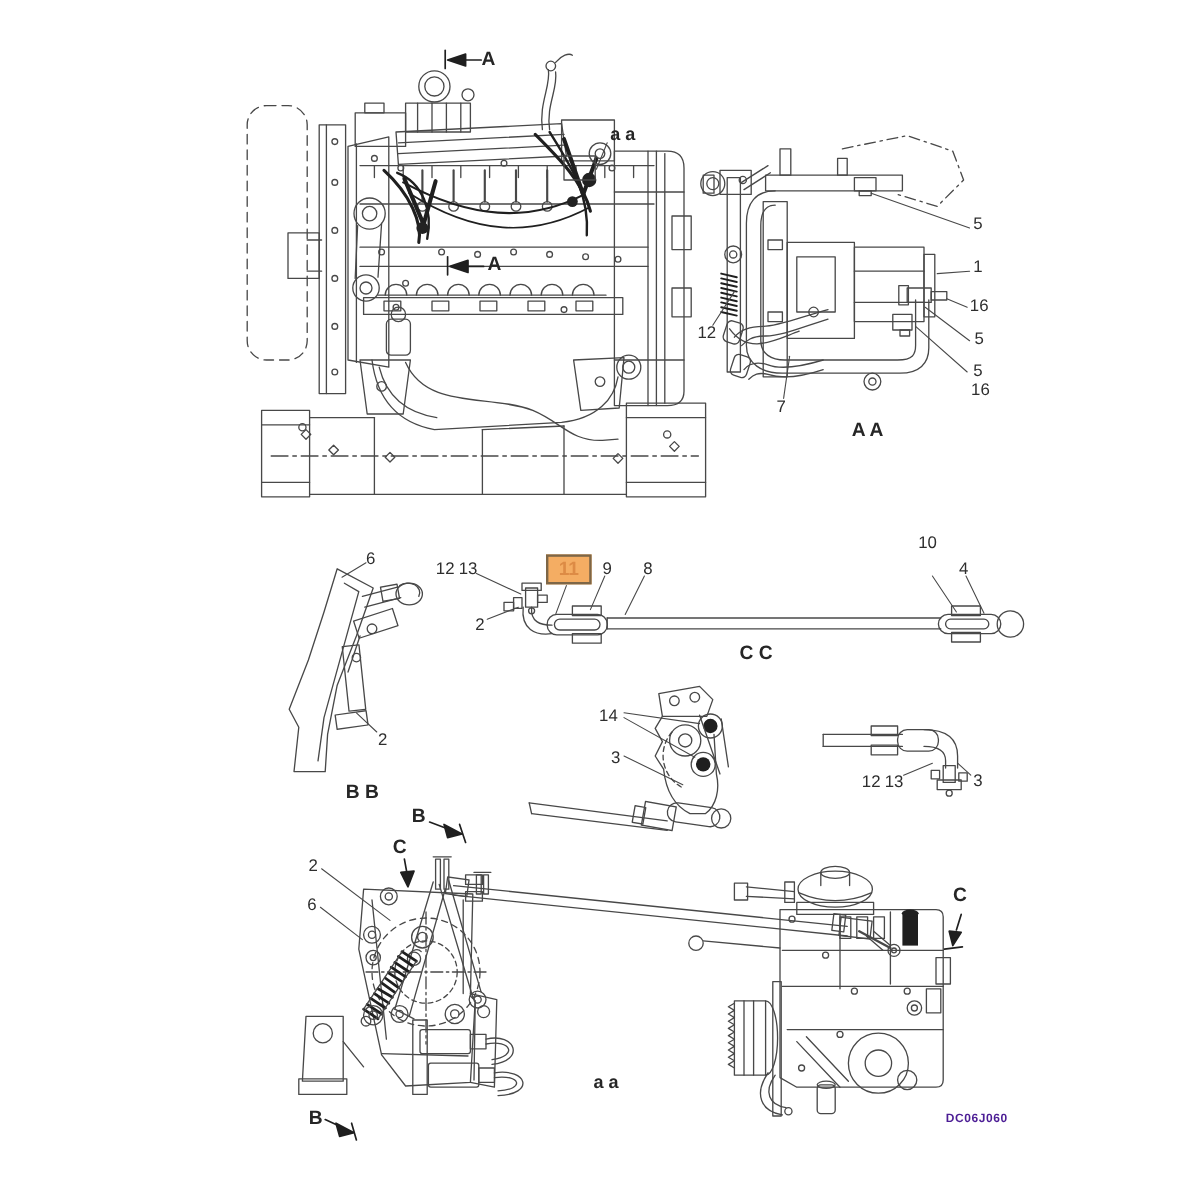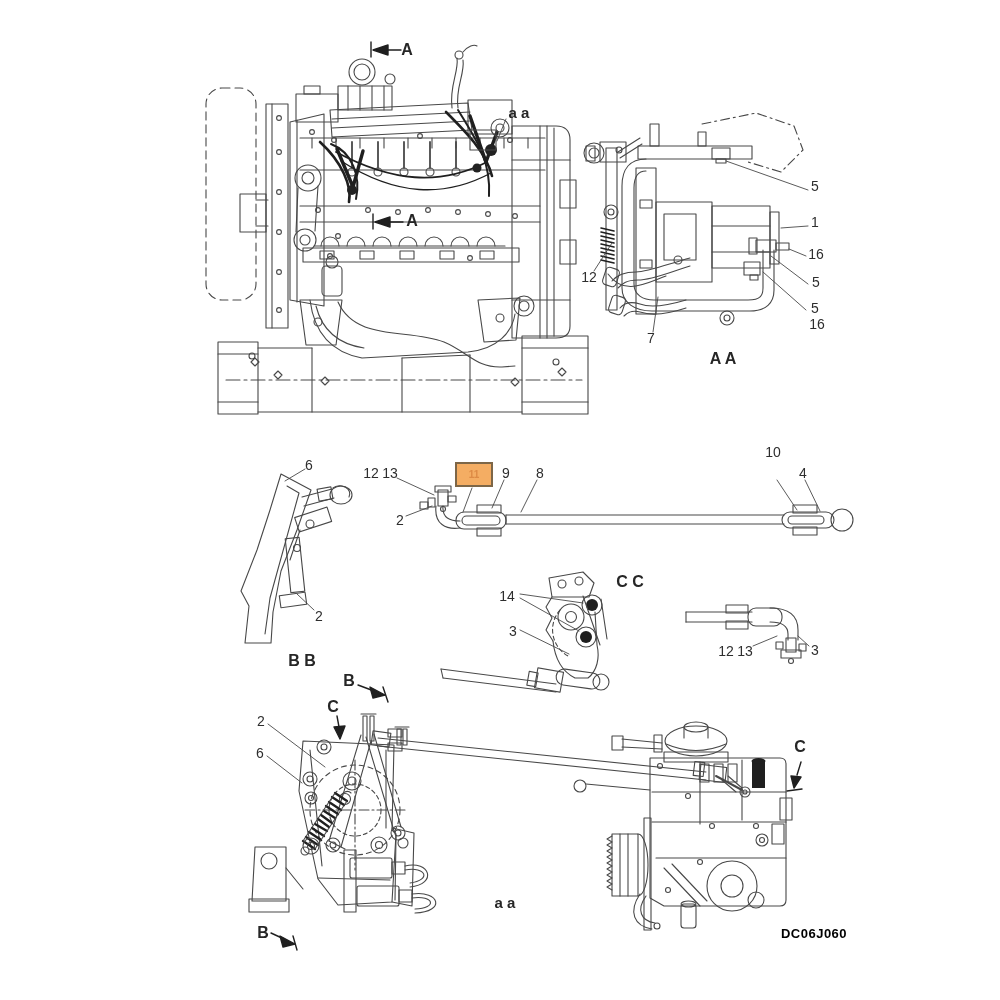--- a/index.html
+++ b/index.html
@@ -8,26 +8,26 @@
     font-family:"Liberation Sans","DejaVu Sans",sans-serif;color:#2e2e2e;overflow:hidden;
   }
   svg.art{position:absolute;left:0;top:0;}
   .lbl{
     position:absolute;transform:translate(-50%,-50%);
     font-size:14px;line-height:1;white-space:nowrap;color:#2e2e2e;
   }
   .viewtitle{font-size:16px;font-weight:bold;color:#262626;}
   .arrowletter{font-size:16px;font-weight:bold;color:#262626;}
   .smallcap{font-size:15px;font-weight:bold;color:#262626;}
-  .code{font-size:13px;font-weight:bold;color:#000000;letter-spacing:0.5px;}
+  .code{font-size:10px;font-weight:bold;color:#4c1d95;letter-spacing:0.5px;}
   .hlbox{
     position:absolute;left:455px;top:462px;width:38px;height:25px;
     display:flex;align-items:center;justify-content:center;
     border:2px solid #7d6647;background:#f4ad63;color:#dd8b45;
-    font-size:10px;font-weight:bold;box-sizing:border-box;transform:none;
+    font-size:16px;font-weight:bold;box-sizing:border-box;transform:none;
   }
 </style>
 </head>
 <body>
 
 <div class="canvas">
 
 <svg class="art" width="1000" height="1000" viewBox="0 0 1000 1000" stroke="#484848" fill="none" stroke-width="1.1" stroke-linecap="round" stroke-linejoin="round">
 
   <g>
@@ -522,21 +522,21 @@
 <span class="lbl" style="left:371px;top:473px">12</span>
 <span class="lbl" style="left:390px;top:473px">13</span>
 <span class="lbl" style="left:400px;top:520px">2</span>
 <div class="hlbox" style="background: rgb(244, 173, 99); border-color: rgb(125, 102, 71); color: rgb(221, 139, 69);">
   <span>11</span>
 </div>
 <span class="lbl" style="left:506px;top:473px">9</span>
 <span class="lbl" style="left:540px;top:473px">8</span>
 <span class="lbl" style="left:773px;top:452px">10</span>
 <span class="lbl" style="left:803px;top:473px">4</span>
-<span class="lbl viewtitle" style="left:630px;top:582px">C C</span>
+<span class="lbl viewtitle" style="left:630px;top:545px">C C</span>
 
 <span class="lbl" style="left:507px;top:596px">14</span>
 <span class="lbl" style="left:513px;top:631px">3</span>
 
 <span class="lbl" style="left:726px;top:651px">12</span>
 <span class="lbl" style="left:745px;top:651px">13</span>
 <span class="lbl" style="left:815px;top:650px">3</span>
 
 <span class="lbl arrowletter" style="left:349px;top:681px">B</span>
 <span class="lbl arrowletter" style="left:333px;top:707px">C</span>

